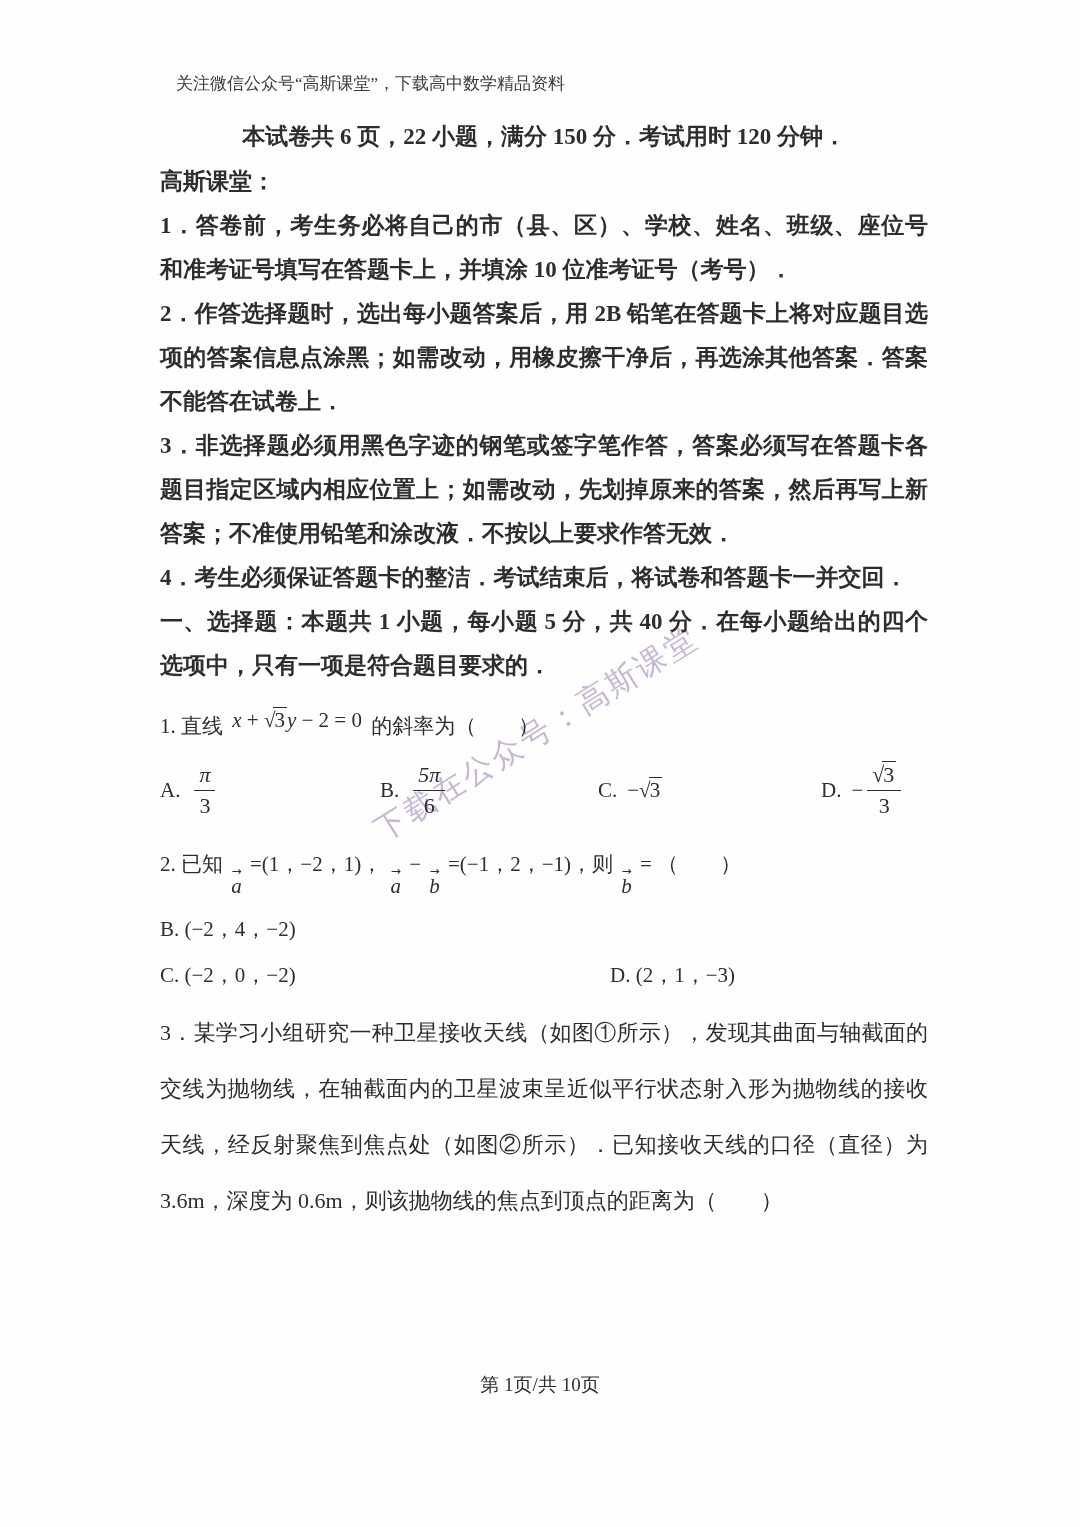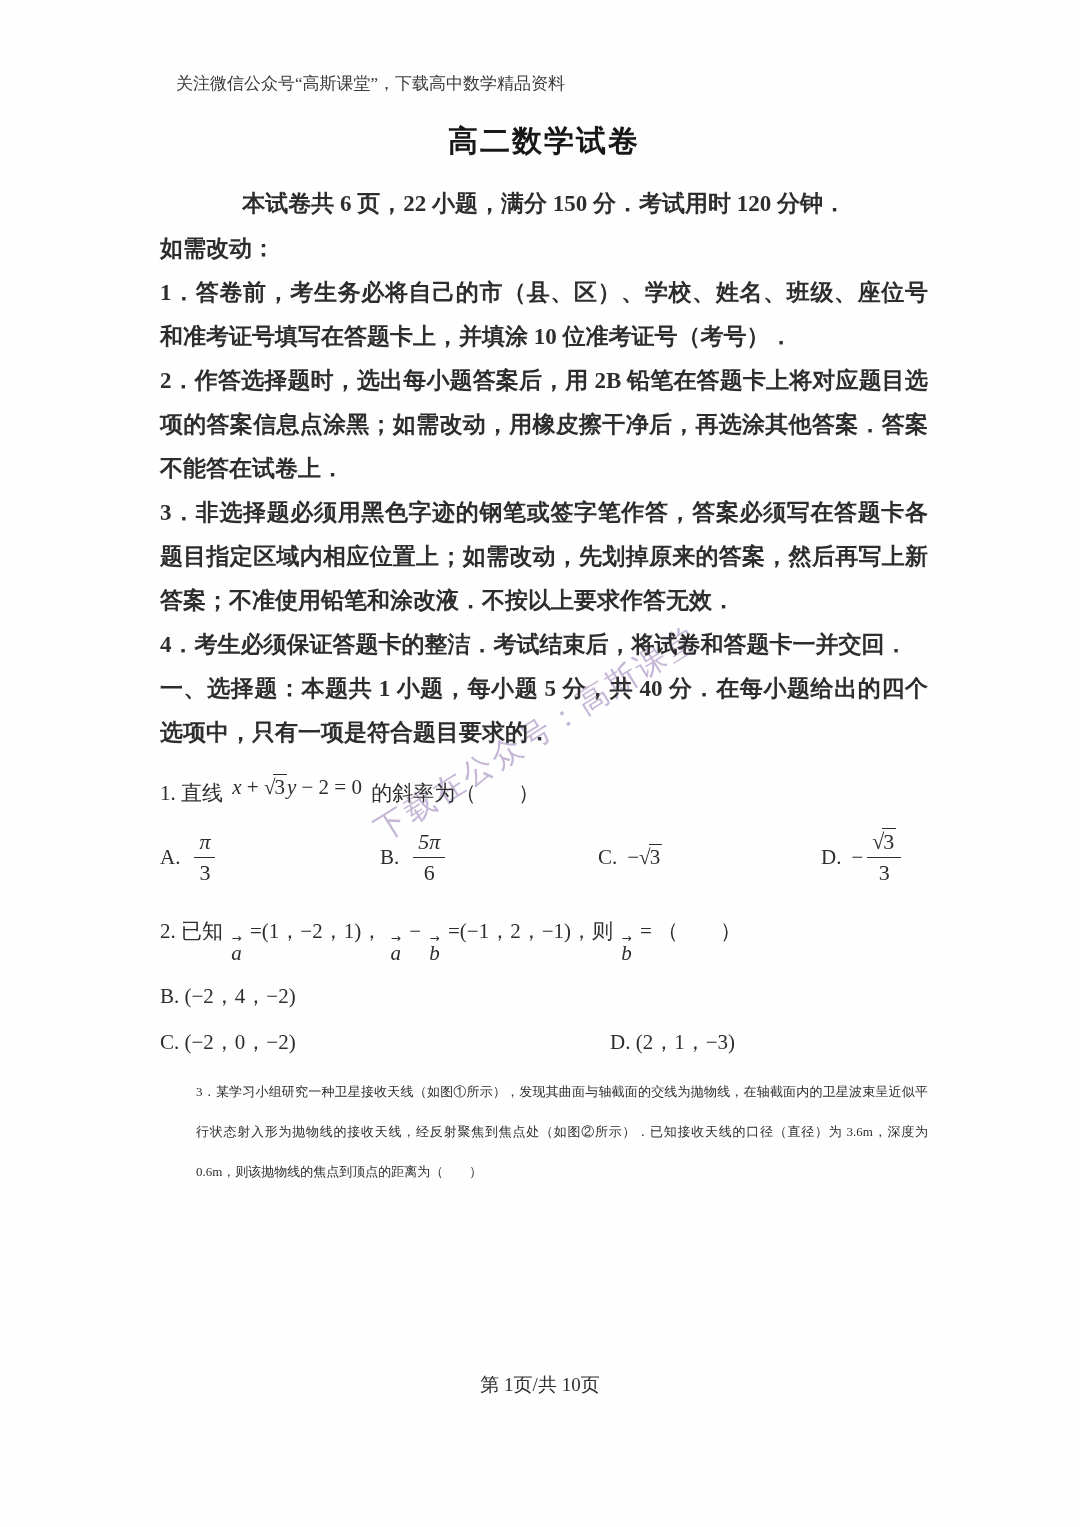--- a/index.html
+++ b/index.html
@@ -62,42 +62,41 @@
   .opt-c { width:223px; }
   .q2-line { margin-top:24px; font-size:21px; }
   .vec {
     display:inline-flex; flex-direction:column; align-items:center;
     line-height:1; vertical-align:-4px; margin:0 3px;
   }
   .vec .vec-arrow { font-size:12px; height:11px; font-family:"DejaVu Sans",sans-serif; }
   .vec .vec-letter { font-style:italic; font-size:21px; }
   .q2-options-row { display:flex; font-size:21px; margin-top:18px; }
   .q2-options-row .q2-opt-left { width:450px; }
-  .q3 { font-size:13px; line-height:40px; margin-top:16px; text-align:justify;margin-left:36px; }
+  .q3 { font-size:22px; line-height:56px; margin-top:16px; text-align:justify; }
   .footer {
     position:absolute; left:0; right:0; top:1372px;
     text-align:center; font-size:19px; color:#2d2d2d; z-index:2;
   }
 </style>
 </head>
 <body>
 
 <div class="page">
 
   <div class="watermark">下载在公众号：高斯课堂</div>
 
   <div class="content">
 
     <p class="header-note">关注微信公众号“高斯课堂”，下载高中数学精品资料</p>
 
-    <h2 class="subtitle">高二数学试卷</h2>
 
     <p class="exam-info">本试卷共 6 页，22 小题，满分 150 分．考试用时 120 分钟．</p>
 
-    <p class="notice-heading">如需改动：</p>
+    <p class="notice-heading">高斯课堂：</p>
     <p class="notice">1．答卷前，考生务必将自己的市（县、区）、学校、姓名、班级、座位号和准考证号填写在答题卡上，并填涂 10 位准考证号（考号）．</p>
     <p class="notice">2．作答选择题时，选出每小题答案后，用 2B 铅笔在答题卡上将对应题目选项的答案信息点涂黑；如需改动，用橡皮擦干净后，再选涂其他答案．答案不能答在试卷上．</p>
     <p class="notice">3．非选择题必须用黑色字迹的钢笔或签字笔作答，答案必须写在答题卡各题目指定区域内相应位置上；如需改动，先划掉原来的答案，然后再写上新答案；不准使用铅笔和涂改液．不按以上要求作答无效．</p>
     <p class="notice">4．考生必须保证答题卡的整洁．考试结束后，将试卷和答题卡一并交回．</p>
 
     <p class="section-heading">一、选择题：本题共 1 小题，每小题 5 分，共 40 分．在每小题给出的四个选项中，只有一项是符合题目要求的．</p>
 
     <div class="question q1-line">
       <span>1.</span>
       <span>直线</span>

